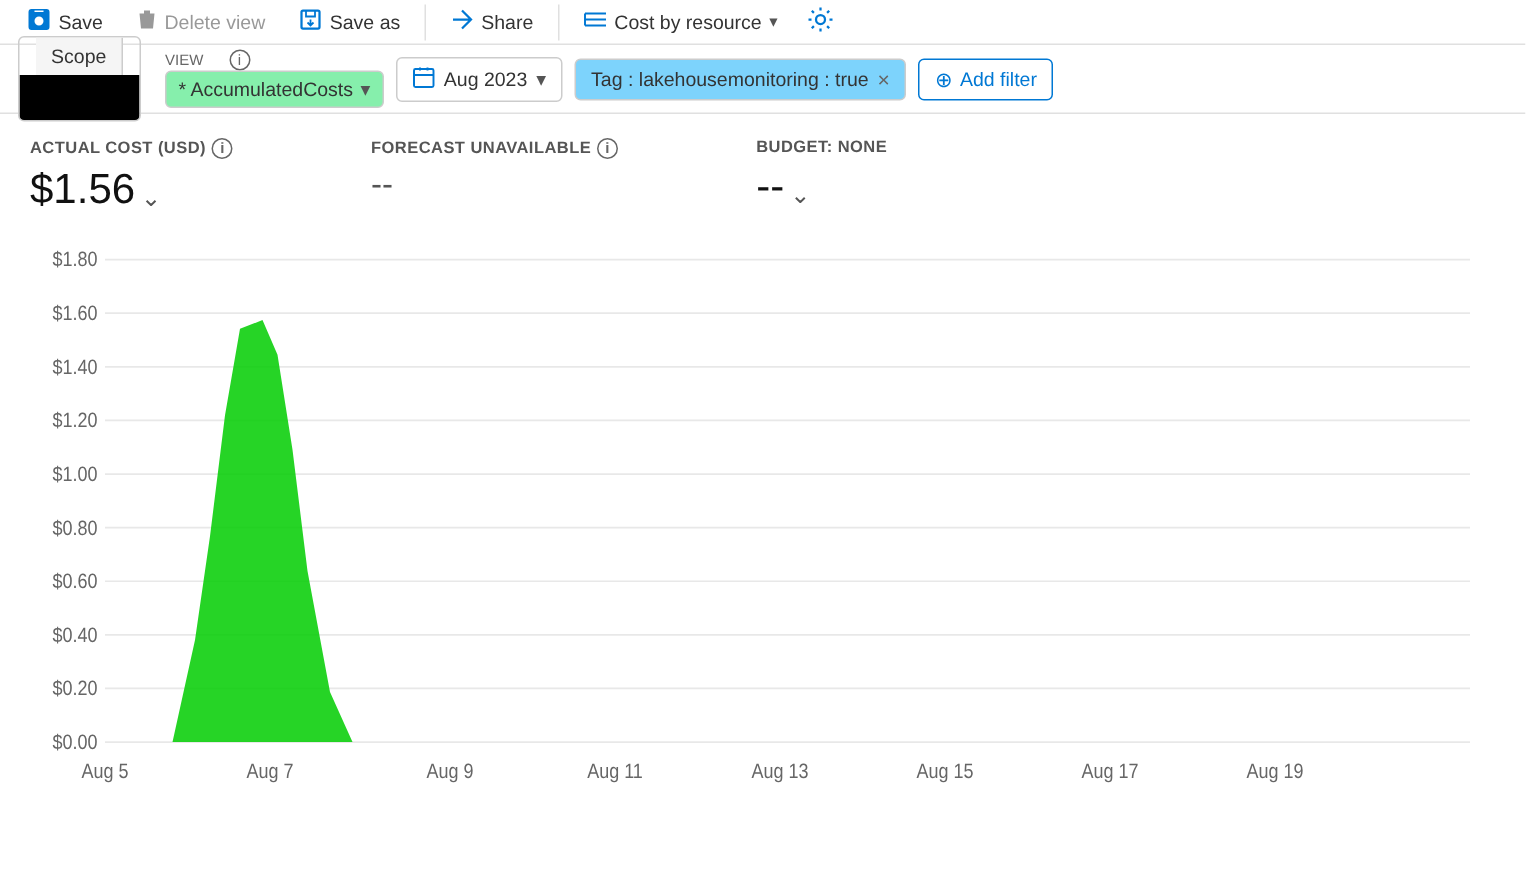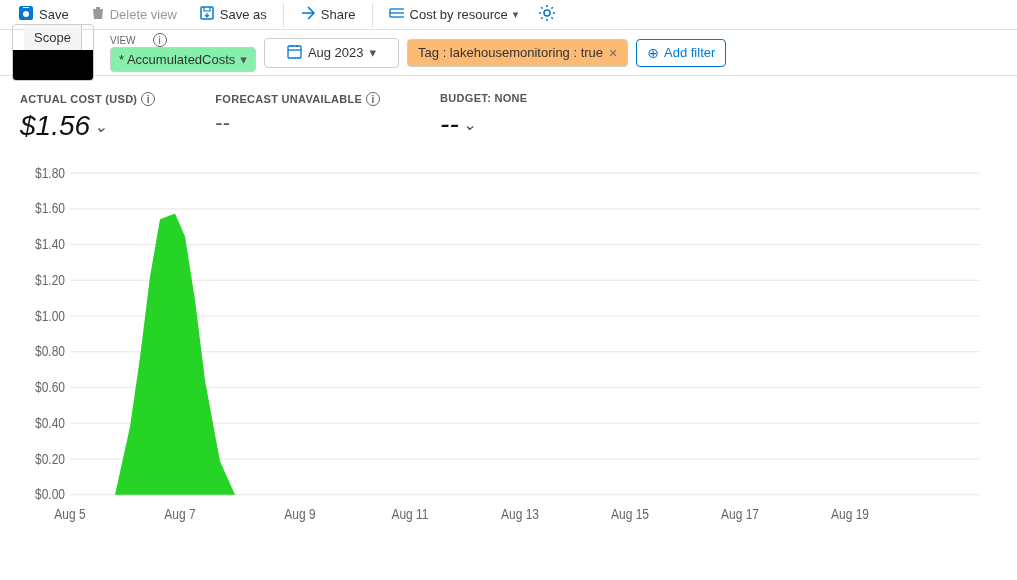--- a/index.html
+++ b/index.html
@@ -115,34 +115,34 @@
       cursor: pointer;
       font-size: 13px;
       gap: 5px;
     }
 
     .date-dropdown {
       display: flex;
       align-items: center;
       border: 1px solid #ccc;
       border-radius: 4px;
-      padding: 5px 22px;
+      padding: 5px 10px;
       background: #fff;
       cursor: pointer;
       font-size: 13px;
       gap: 6px;
     }
 
     .tag-filter {
       display: flex;
       align-items: center;
       border: 1px solid #ccc;
       border-radius: 4px;
       padding: 5px 10px;
-      background: #fdba74;
+      background: #7dd3fc;
       font-size: 13px;
       gap: 4px;
     }
     .tag-close {
       cursor: pointer;
       color: #666;
       font-size: 14px;
       margin-left: 2px;
     }
 
@@ -157,41 +157,40 @@
       font-size: 13px;
       color: #0078d4;
       gap: 5px;
     }
 
     
     .metrics-bar {
       display: flex;
       align-items: flex-start;
       padding: 16px 20px 8px 20px;
-      gap: 60px;
+      gap: 92px;
     }
     .metric-group {}
     .metric-label {
       font-size: 11px;
       color: #555;
       font-weight: 600;
       letter-spacing: 0.3px;
       display: flex;
       align-items: center;
       gap: 4px;
       margin-bottom: 4px;
     }
     .metric-value {
       font-size: 28px;
       font-weight: 300;
       color: #111;
       display: flex;
-      align-items: center;
+      align-items: flex-end;
       gap: 4px;
-      font-style: italic;
     }
     .metric-value .chevron { font-size: 16px; color: #555; }
     .metric-dash {
       font-size: 22px;
       font-weight: 300;
       color: #555;
     }
 
     
     .chart-container {

